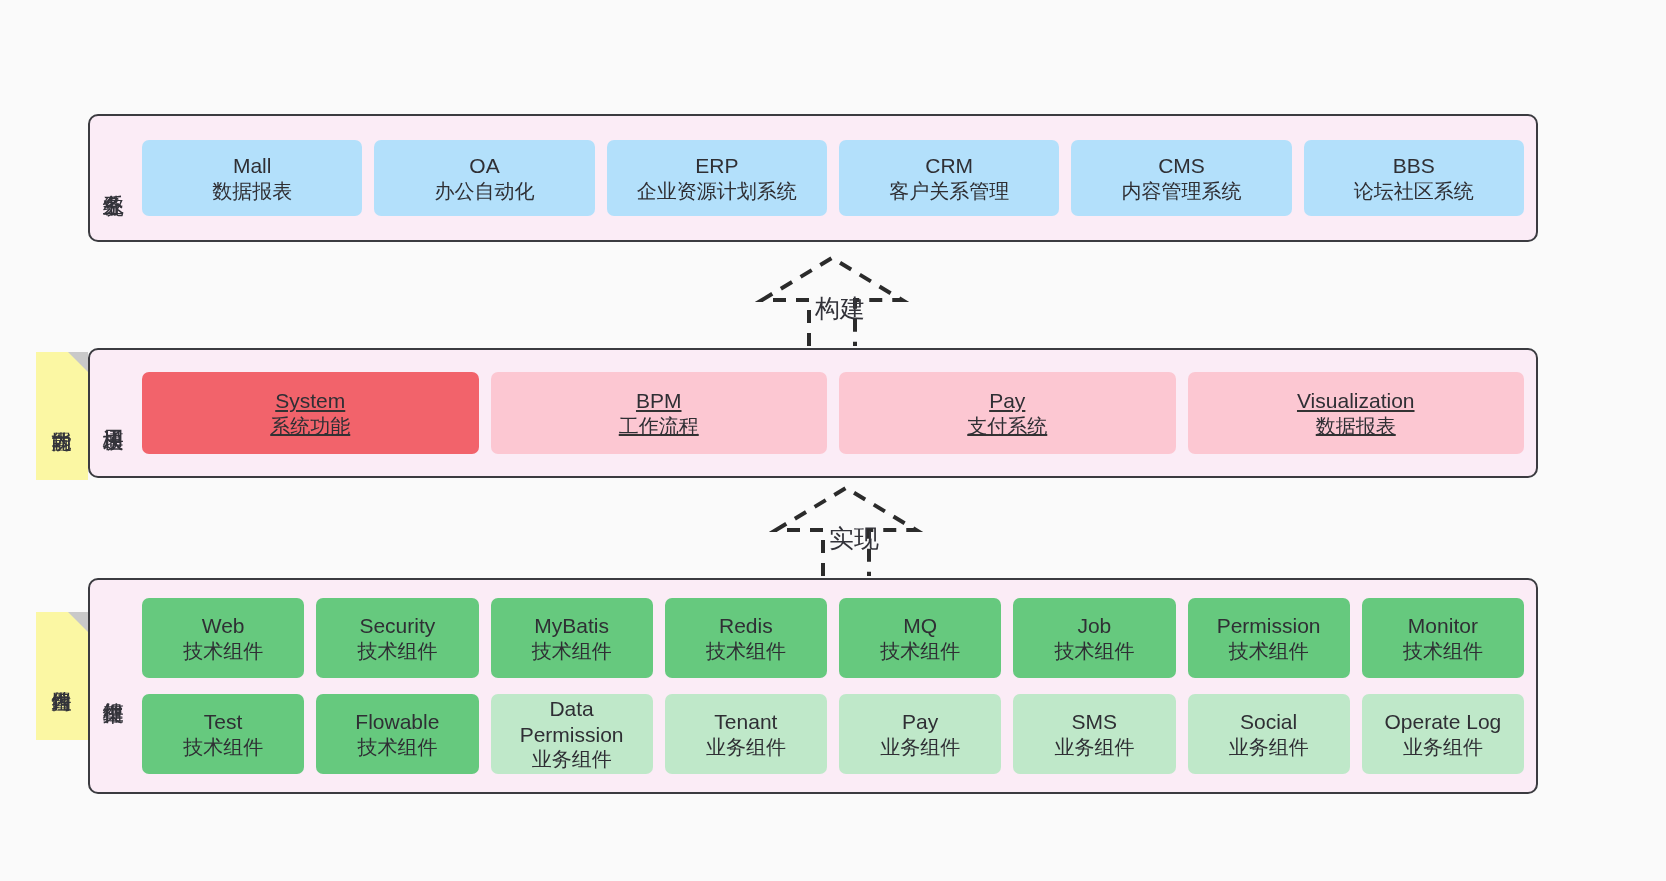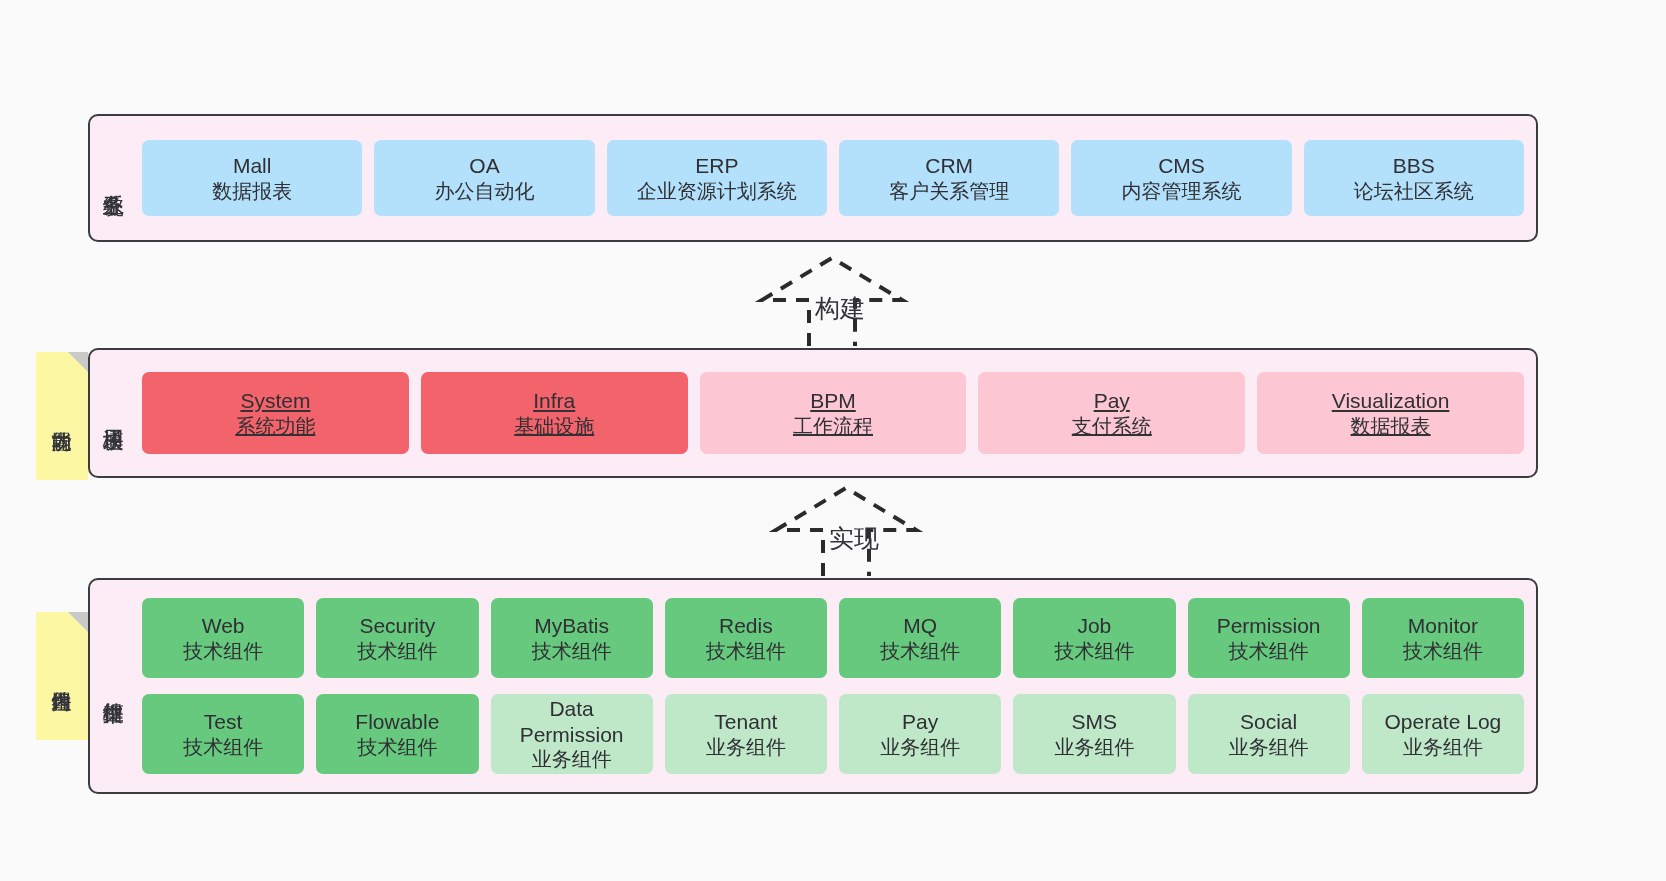--- a/index.html
+++ b/index.html
@@ -196,24 +196,20 @@
   </div>
 
   <div class="layer" id="layer-modules">
     <div class="layer-title">通用模块</div>
     <div class="layer-body">
       <div class="row mod-row">
         <div class="card red">
           <span class="c-en">System</span>
           <span class="c-cn">系统功能</span>
         </div>
-        <div class="card red">
-          <span class="c-en">Infra</span>
-          <span class="c-cn">基础设施</span>
-        </div>
         <div class="card pink">
           <span class="c-en">BPM</span>
           <span class="c-cn">工作流程</span>
         </div>
         <div class="card pink">
           <span class="c-en">Pay</span>
           <span class="c-cn">支付系统</span>
         </div>
         <div class="card pink">
           <span class="c-en">Visualization</span>

